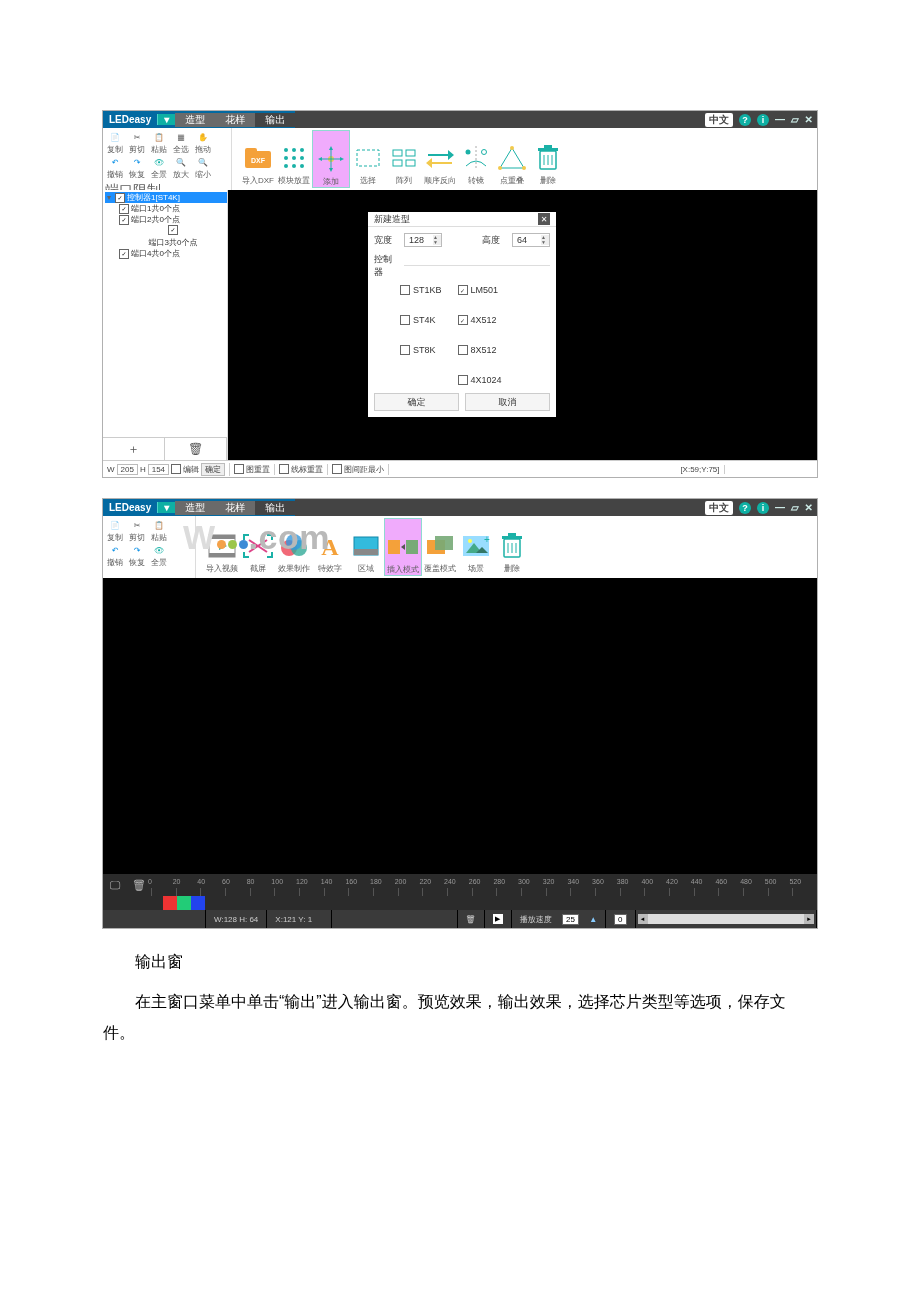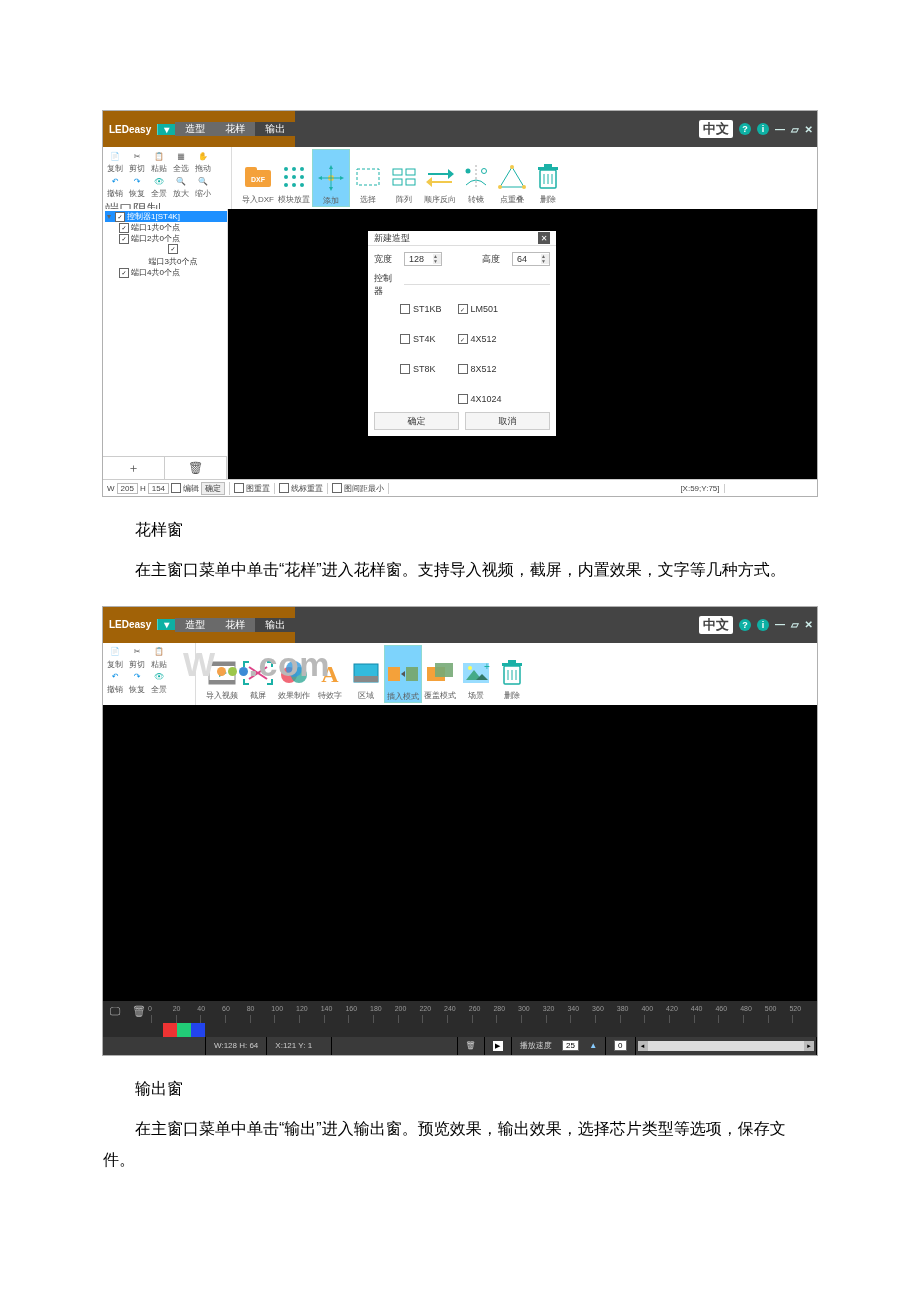--- a/index.html
+++ b/index.html
@@ -1,43 +1,43 @@
 <!DOCTYPE html>
 <html><head>
 <meta charset="utf-8">
 <style>
   html,body{margin:0;padding:0;background:#fff;font-family:"Microsoft YaHei",Arial,sans-serif;font-size:14px;color:#000;}
   .page{width:920px;margin:0 auto;padding:0 0 200px 0;}
   .screenshot{width:714px;margin:110px auto 0 auto;border:1px solid #b0b0b0;}
   .screenshot2{width:714px;margin:20px auto 0 auto;border:1px solid #b0b0b0;}
   
-  .titlebar{background:#a16207;height:36px;display:flex;align-items:center;color:#fff;font-size:10px;font-weight:bold;}
+  .titlebar{background:#0369a1;height:17px;display:flex;align-items:center;color:#fff;font-size:10px;font-weight:bold;}
   .titlebar .logo{padding:0 6px;}
   .titlebar .dd{background:#0eb0a4;border-left:1px solid #4cd4c9;padding:0 6px;}
   .titlebar .menu1{background:#6a6a6a;padding:0 10px;font-weight:normal;}
   .titlebar .menu-sel{background:#444;padding:0 10px;font-weight:normal;}
   .titlebar .spacer{flex:1;background:#444;height:100%;}
   .titlebar .right{display:flex;align-items:center;height:100%;background:#444;padding-right:4px;gap:6px;}
-  .titlebar .pill{background:#fff;color:#444;border-radius:2px;padding:0 4px;font-size:13px;}
+  .titlebar .pill{background:#fff;color:#444;border-radius:2px;padding:0 4px;font-size:10px;}
   .titlebar .ic{width:12px;height:12px;border-radius:50%;background:#0eb0a4;color:#fff;font-size:9px;display:flex;align-items:center;justify-content:center;}
   .titlebar .wbtn{color:#cfeeea;font-size:10px;}
   
   .toolzone{background:#fff;height:62px;display:flex;}
   .leftzone{width:124px;border-right:1px solid #dcdcdc;padding:2px 2px 0 2px;}
   .lzrow{display:flex;gap:2px;}
   .lbtn{display:flex;flex-direction:column;align-items:center;width:20px;font-size:8px;color:#5d5d5d;}
   .lbtn .g{width:14px;height:14px;display:flex;align-items:center;justify-content:center;}
   .lz2{display:flex;align-items:center;gap:4px;margin-top:2px;}
   .lz2 .lbl{font-size:14px;color:#5d5d5d;}
   .lz2 .spin{display:flex;align-items:center;border:1px solid #bbb;height:12px;font-size:8px;gap:24px;}
   .lz2 .spin .v{padding:0 4px;}
   .lz2 .spin .sp{width:8px;background:#eee;display:flex;flex-direction:column;font-size:5px;line-height:5px;color:#666;}
   .bigzone{display:flex;gap:0;padding:2px 0 0 8px;}
   .bigbtn{display:flex;flex-direction:column;align-items:center;justify-content:flex-end;width:36px;height:56px;font-size:8px;color:#5d5d5d;}
-  .bigbtn.sel{background:#7dd3fc;border:1px solid #8fd9d1;}
+  .bigbtn.sel{background:#f0abfc;border:1px solid #8fd9d1;}
   .bigbtn .bi{height:34px;display:flex;align-items:center;justify-content:center;font-size:22px;}
   
   .body1{display:flex;background:#000;}
   .tree{width:124px;background:#fff;border-right:1px solid #dcdcdc;height:270px;display:flex;flex-direction:column;}
   .tree ul{list-style:none;margin:2px 0 0 2px;padding:0;font-size:8px;color:#333;}
   .tree li{display:flex;align-items:center;gap:2px;padding:0;}
   .tree li.sel{background:#1e90ff;color:#fff;}
   .tree .cb{width:8px;height:8px;border:1px solid #666;background:#fff;font-size:6px;line-height:6px;color:#000;display:flex;align-items:center;justify-content:center;}
   .tree .tw{width:8px;text-align:center;color:#666;}
   .treefoot{margin-top:auto;display:flex;height:22px;border-top:1px solid #ccc;}
@@ -404,24 +404,20 @@
     <div class="cell">
           <span class="cb3"></span>
           <span>图间距最小</span>
         </div>
     <div class="cell" style="flex:1"></div>
     <div class="cell">[X:59;Y:75]</div>
     <div class="cell" style="flex:0.3"></div>
   </div>
 </div>
 
-<div class="prose">
-  <p class="h">花样窗</p>
-  <p class="p">在主窗口菜单中单击“花样”进入花样窗。支持导入视频，截屏，内置效果，文字等几种方式。</p>
-</div>
 
 <div class="screenshot2">
   <div class="titlebar">
     <div class="logo">LEDeasy</div>
     <div class="dd">▾</div>
     <div class="menu1">造型</div>
     <div class="menu1">花样</div>
     <div class="menu-sel">输出</div>
     <div class="spacer"></div>
     <div class="right">

